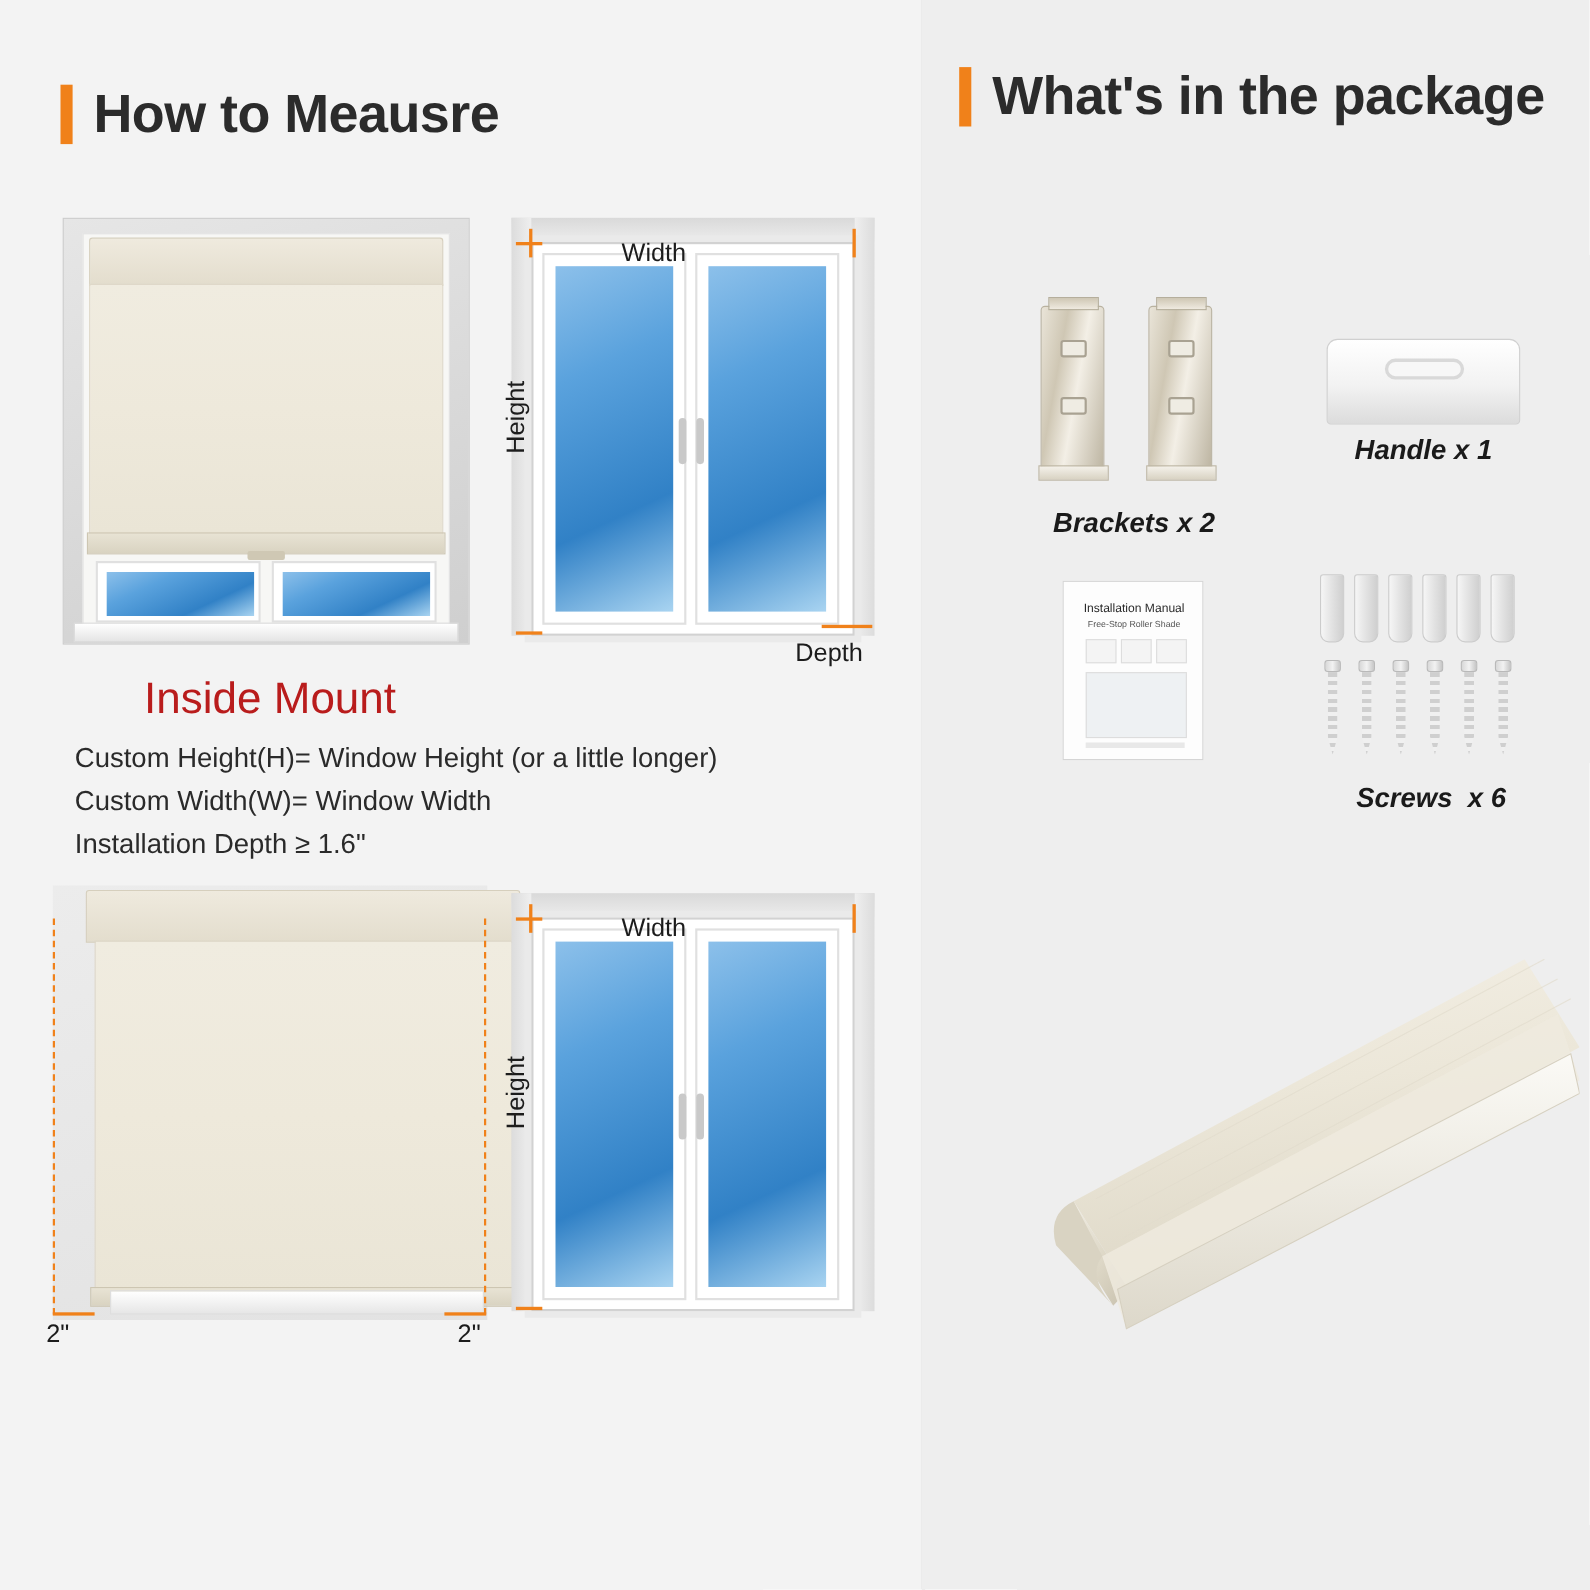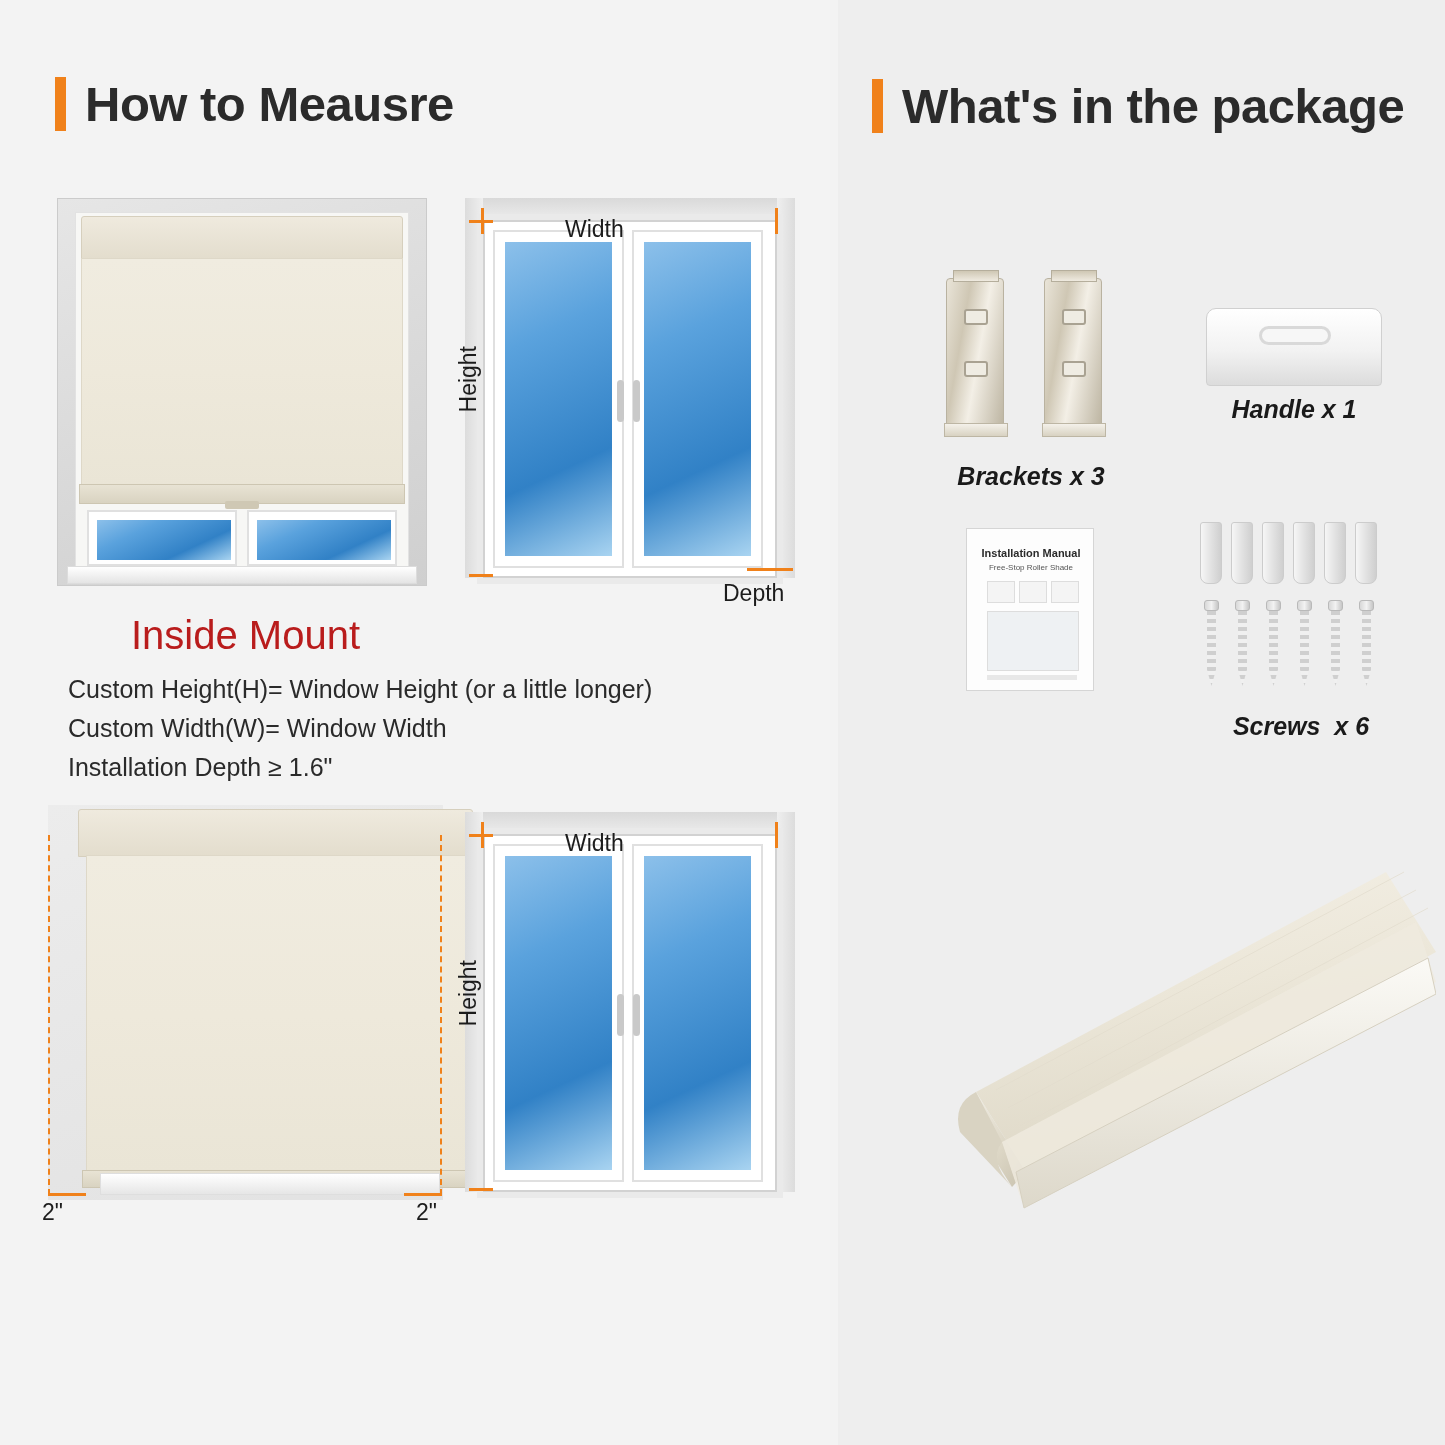--- a/index.html
+++ b/index.html
@@ -58,21 +58,21 @@
     flex: none;
   }
   .left-title {
     position: absolute;
     left: 55px;
     top: 76px;
   }
   .right-title {
     position: absolute;
     left: 872px;
-    top: 78px;
+    top: 60px;
   }
   .mount-heading {
     font-size: 40px;
     font-weight: normal;
     color: #b91c1c;
   }
   .spec-line {
     font-size: 25px;
     color: #2a2a2a;
     line-height: 1.55;
@@ -255,21 +255,21 @@
     border: 1px solid #d5d5d5;
     box-sizing: border-box;
   }
   .manual .m-title {
     position: absolute;
     left: 14px;
     top: 18px;
     width: 100px;
     text-align: center;
     font-size: 11px;
-    font-weight: bold;
+    font-weight: normal;
     color: #2b2b2b;
   }
   .manual .m-sub {
     position: absolute;
     left: 14px;
     top: 34px;
     width: 100px;
     text-align: center;
     font-size: 8px;
     color: #555;
@@ -442,21 +442,21 @@
         <div class="slot" style="top:82px;"></div>
         <div class="foot"></div>
       </div>
       <div class="bracket" style="left:106px; top:0;">
         <div class="tip"></div>
         <div class="slot" style="top:30px;"></div>
         <div class="slot" style="top:82px;"></div>
         <div class="foot"></div>
       </div>
     </div>
-    <div class="pkg-label" style="left:68px; top:462px; width:250px;">Brackets x 3</div>
+    <div class="pkg-label" style="left:68px; top:462px; width:250px;">Brackets x 2</div>
 
     <div class="handle-piece" style="left:368px; top:308px;">
       <div class="grip"></div>
     </div>
     <div class="pkg-label" style="left:338px; top:395px; width:236px;">Handle x 1</div>
 
     <div class="manual" style="left:128px; top:528px;">
       <div class="m-title">Installation Manual</div>
       <div class="m-sub">Free-Stop Roller Shade</div>
       <div class="m-box" style="left:20px; top:52px; width:26px; height:20px;"></div>

